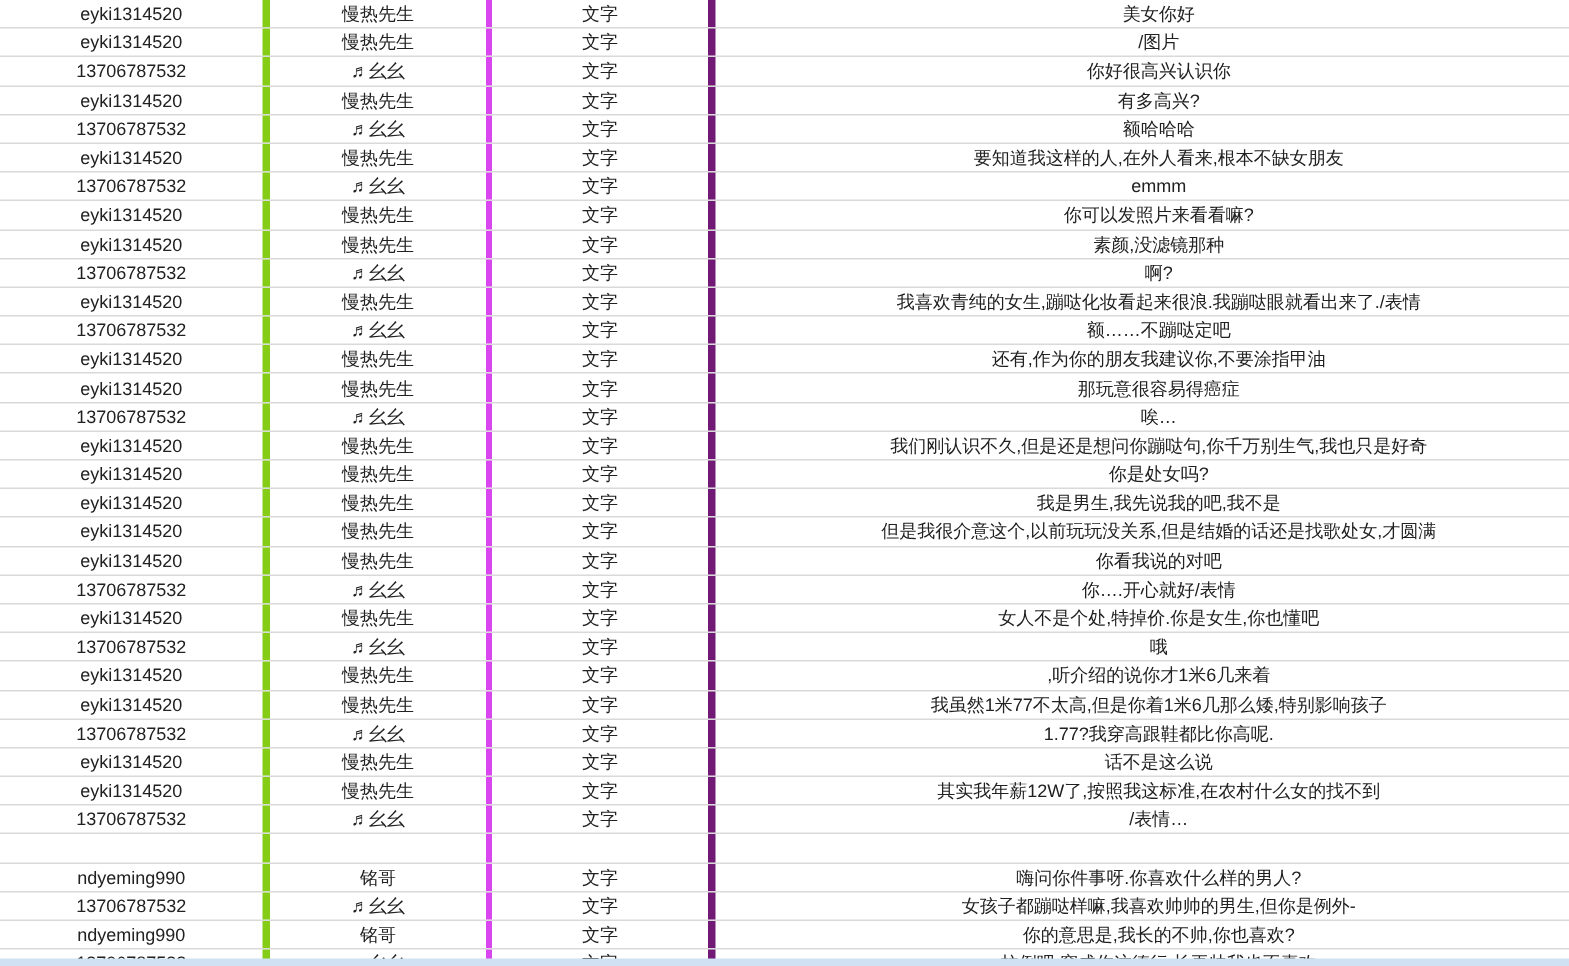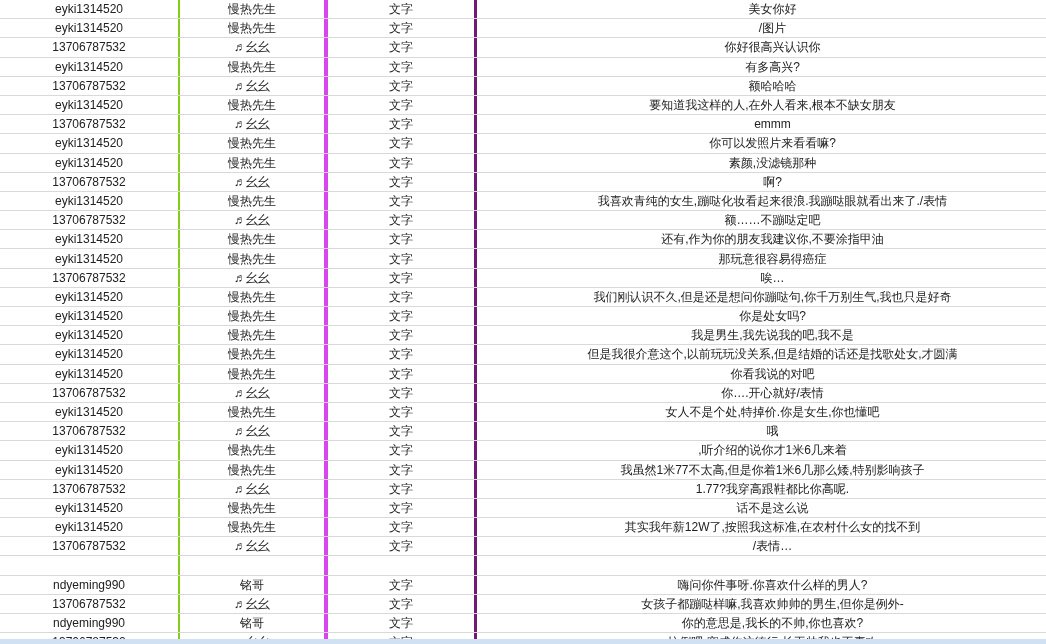--- a/index.html
+++ b/index.html
@@ -31,23 +31,23 @@
     box-sizing: border-box;
     display: flex;
     align-items: center;
     justify-content: center;
     font-size: 12px;
     color: #212121;
     white-space: nowrap;
     overflow: visible;
     line-height: 18px;
   }
-  .c1 { width: 180px; border-right: 2px solid #84cc16; }
+  .c1 { width: 180px; border-right: 5px solid #84cc16; }
   .c2 { width: 148px; border-right: 4px solid #d946ef; }
-  .c3 { width: 149px; border-right: 3px solid #701a75; }
+  .c3 { width: 149px; border-right: 5px solid #701a75; }
   .c4 { width: 591px; }
   .bottom-bar {
     position: absolute;
     left: 0;
     bottom: 0;
     width: 1046px;
     height: 5px;
     background: #cfe1f3;
   }
 </style>

